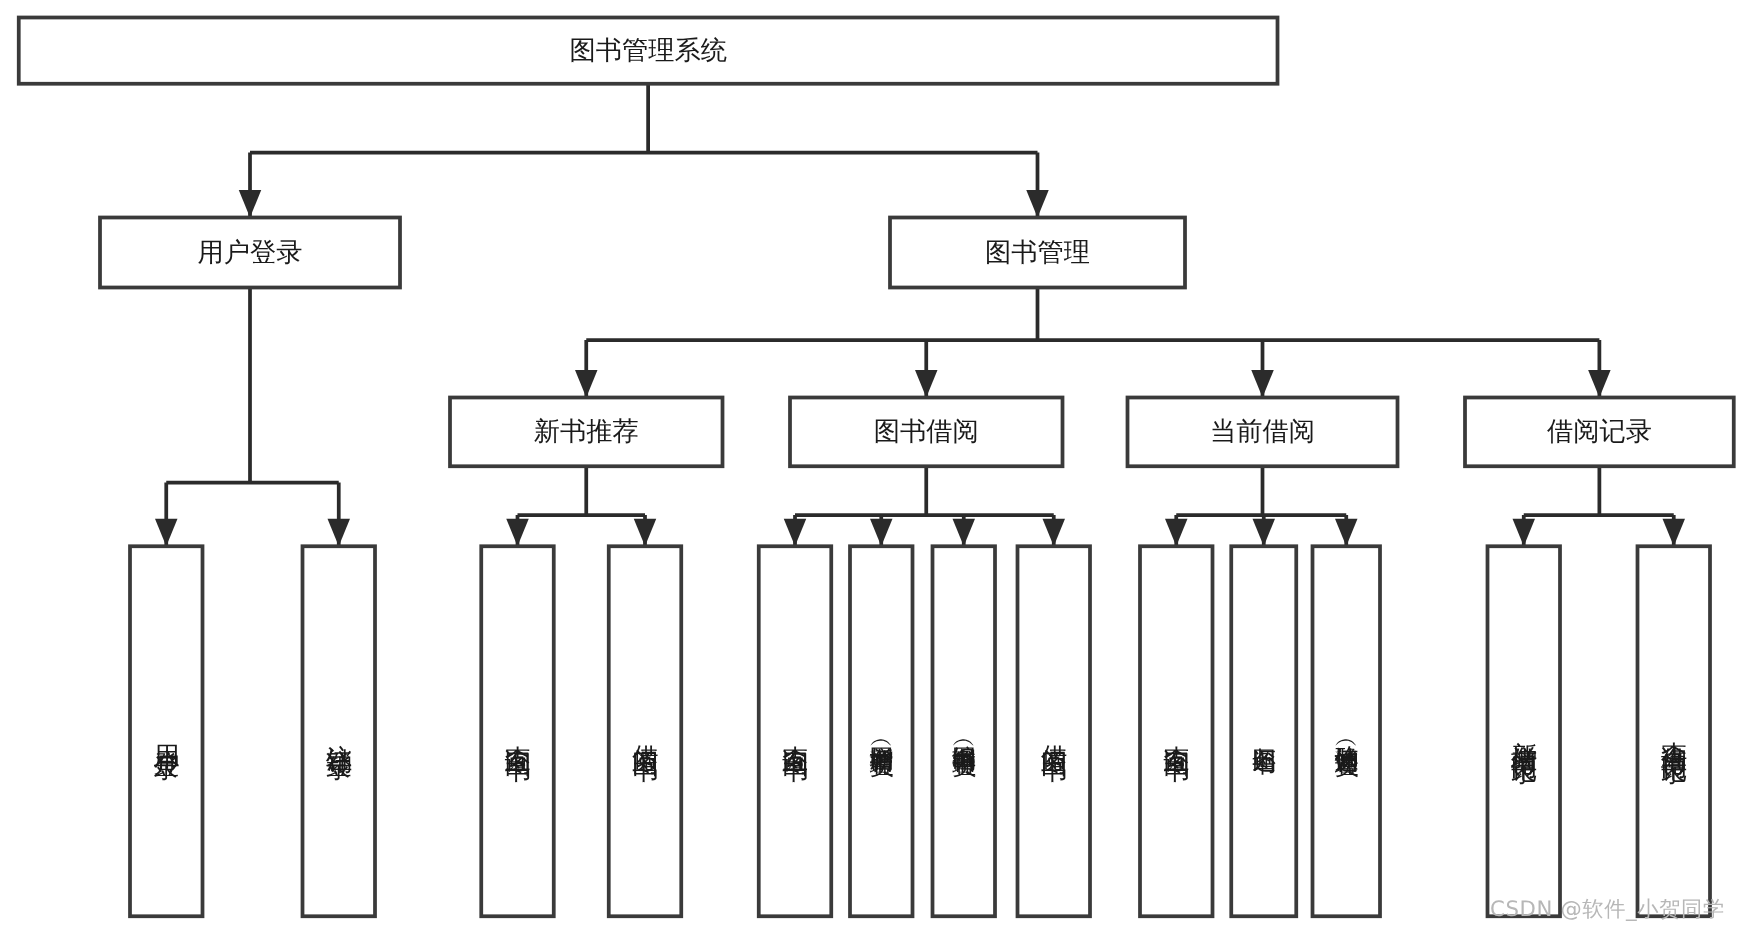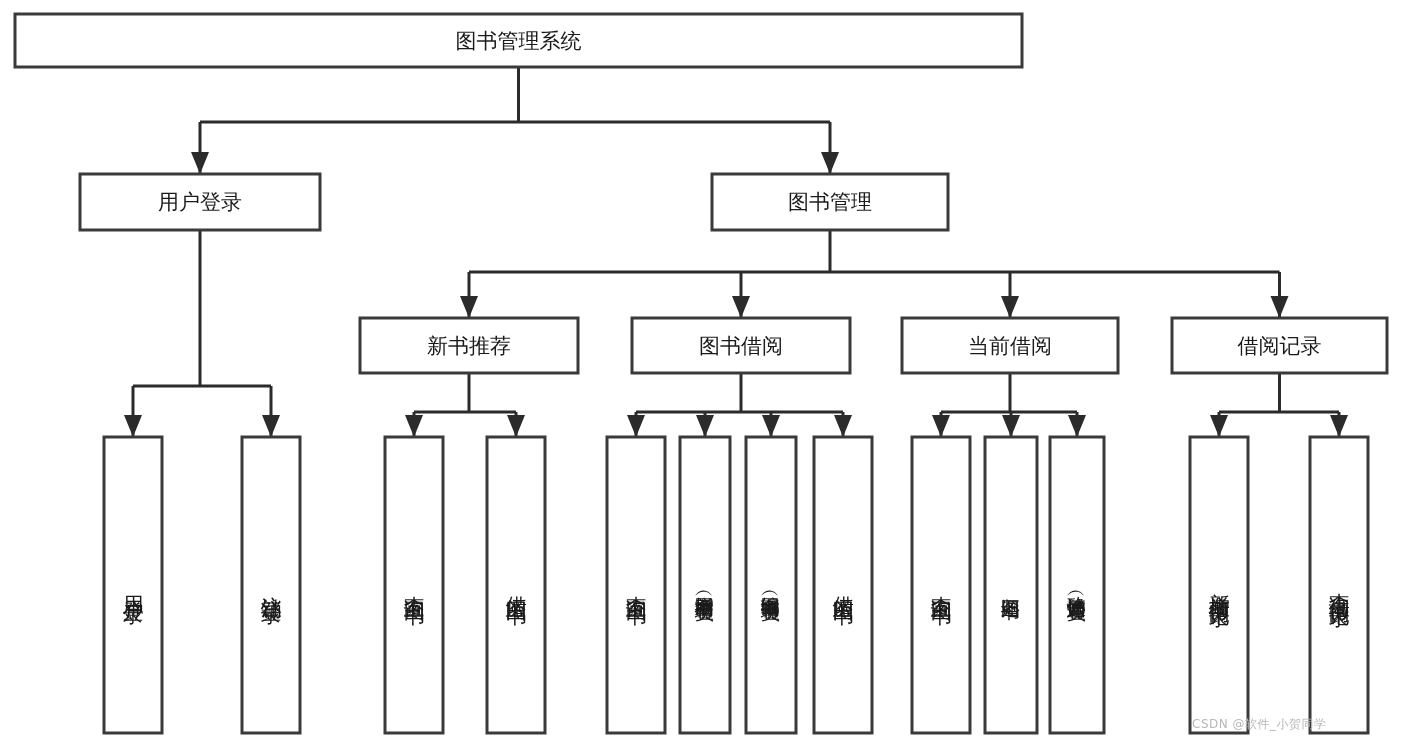--- a/index.html
+++ b/index.html
@@ -56,21 +56,21 @@
     text-align: center;
     display: flex;
     align-items: center;
     justify-content: center;
     white-space: nowrap;
     pointer-events: none;
   }
   .watermark {
     position: absolute;
     font-family: "DejaVu Sans", "Liberation Sans", sans-serif;
-    font-size: 12px;
+    font-size: 17px;
     color: #b7b7b7;
     white-space: nowrap;
     letter-spacing: 0.5px;
   }
 </style>
 </head>
 <body>
 
 <div id="canvas-root">
 

